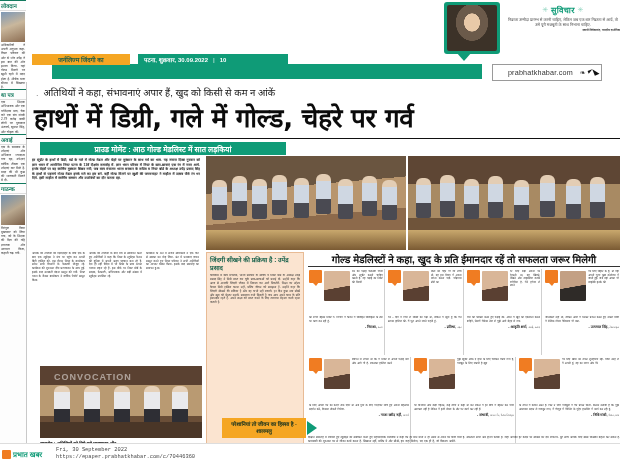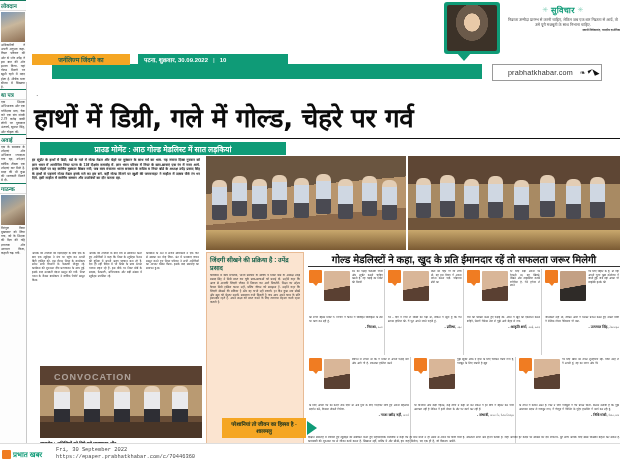--- a/index.html
+++ b/index.html
@@ -220,20 +220,21 @@
 </div>
 
 <div id="sitebtn">
   <span>prabhatkhabar.com</span>
   <span>❧</span>
 </div>
 <div id="cursor"></div>
 
 <div id="kicker">
   <span class="dot">.</span>
+  <span class="k2">अतिथियों ने कहा, संभावनाएं अपार हैं, खुद को किसी से कम न आंकें</span>
 </div>
 <div id="headline">हाथों में डिग्री, गले में गोल्ड, चेहरे पर गर्व</div>
 <div id="hr1"></div>
 
 <div id="pmband">
   <span>प्राउड मोमेंट : आठ गोल्ड मेडलिस्ट में सात लड़कियां</span>
 </div>
 
 <div id="lead">
   <div class="tx">हर स्टूडेंट के हाथों में डिग्री, वर्ड के गले में गोल्ड मेडल और चेहरे पर मुस्कान के साथ गर्व का भाव. यह नजारा दिखा गुरुवार को ज्ञान भवन में आयोजित निफ्ट पटना के 13वें दीक्षांत समारोह में. ज्ञान भवन परिसर में निफ्ट के छात्र-छात्राएं एक रंग में नजर आये. इनके चेहरों पर वह स्वर्णिम मुस्कान बिखर गयी, जब वस्त्र मंत्रालय भारत सरकार के सचिव व निफ्ट बोर्ड के अध्यक्ष उपेंद्र प्रसाद सिंह के हाथों से पहनाये गोल्ड मेडल इनके गले का हार बने. वहीं गोल्ड मिलने पर खुशी की जगमगाहट ने माहौल में उत्सव जैसे रंग भर दिये. इसी माहौल में स्वर्णिम सम्मान और उपाधियों का दौर चलता रहा.</div>

